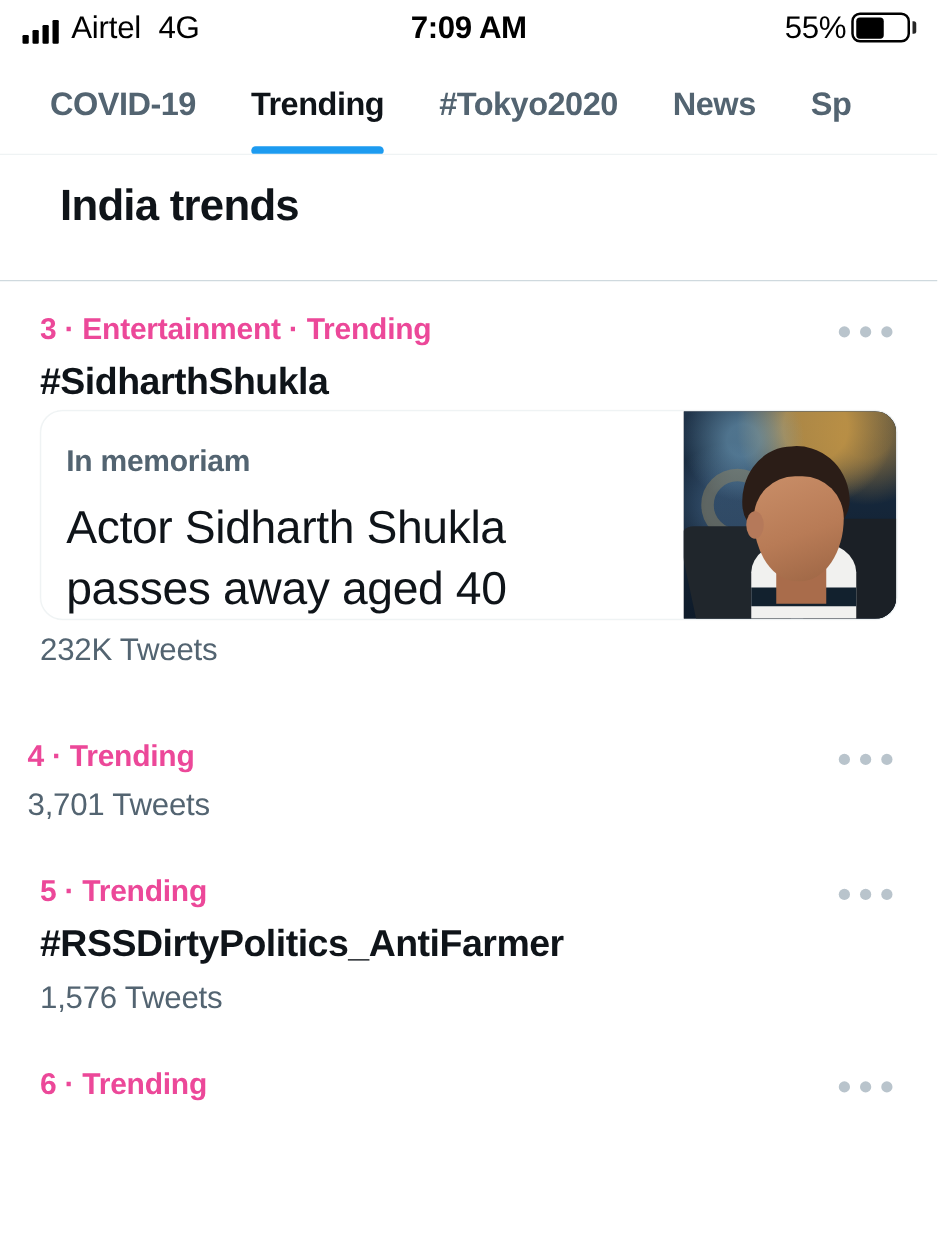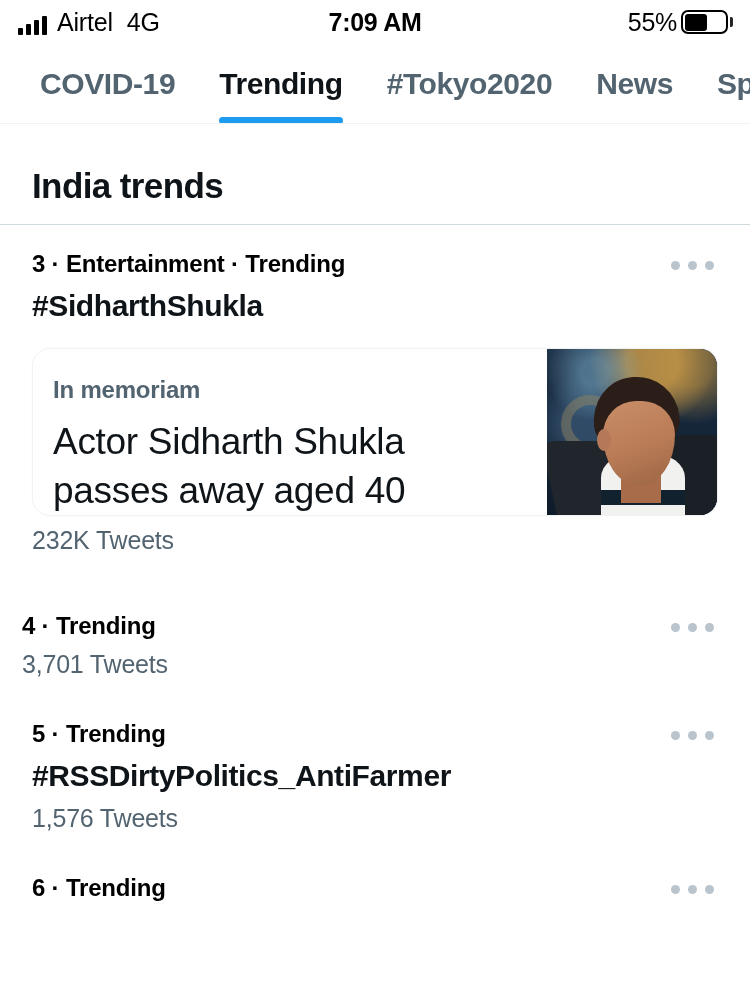--- a/index.html
+++ b/index.html
@@ -70,41 +70,41 @@
     border-bottom: 1px solid #eff3f4;
     background: #fff;
   }
   .tab {
     position: relative;
     flex: 0 0 auto;
     height: 80px;
     display: flex;
     align-items: center;
     padding: 0 22px;
-    font-size: 30px;
+    font-size: 26px;
     font-weight: 700;
     color: #536471;
     letter-spacing: -0.4px;
     white-space: nowrap;
   }
   .tab.active { color: #0f1419; }
   .tab .underline {
     position: absolute;
     left: 22px; right: 22px; bottom: 0;
     height: 7px;
     border-radius: 4px;
     background: #1d9bf0;
   }
 
   
   .section-head {
     height: 82px;
     display: flex;
-    align-items: flex-end;
-    padding: 0 32px;
+    align-items: center;
+    padding: 0 48px;
   }
   .section-head .title {
     font-size: 35px;
     font-weight: 700;
     color: #0f1419;
     letter-spacing: -0.6px;
   }
 
   .clipped-row {
     height: 18px;
@@ -122,21 +122,21 @@
   .divider { height: 1px; background: #cfd9de; width: 100%; }
 
   
   .trend {
     position: relative;
     padding: 26px 32px 0 32px;
   }
   .trend-meta {
     font-size: 24px;
     font-weight: 700;
-    color: #000000;
+    color: #ec4899;
     letter-spacing: -0.2px;
     line-height: 1.1;
   }
   .trend-name {
     margin-top: 11px;
     font-size: 30px;
     font-weight: 700;
     color: #0f1419;
     letter-spacing: -0.4px;
     line-height: 1.2;
@@ -156,21 +156,21 @@
   }
   .dots i {
     display: block;
     width: 9px; height: 9px;
     border-radius: 50%;
     background: #b9c4cc;
   }
 
   
   .news-card {
-    margin-top: 24px;
+    margin-top: 4px;
     position: relative;
     height: 168px;
     border: 1px solid #eff3f4;
     border-radius: 18px;
     background: #fff;
     overflow: hidden;
     display: flex;
     box-shadow: 0 0 0 0.5px rgba(0,0,0,0.02);
   }
   .news-text {

